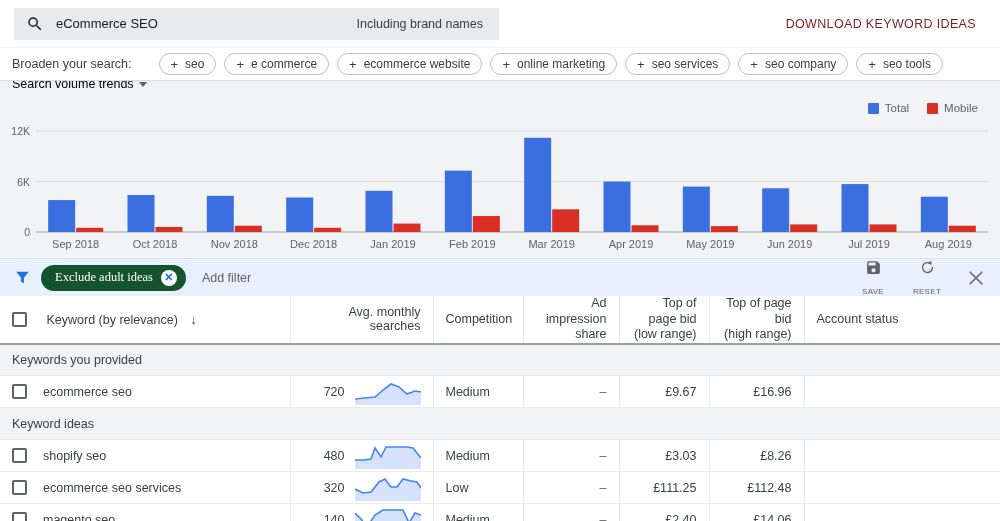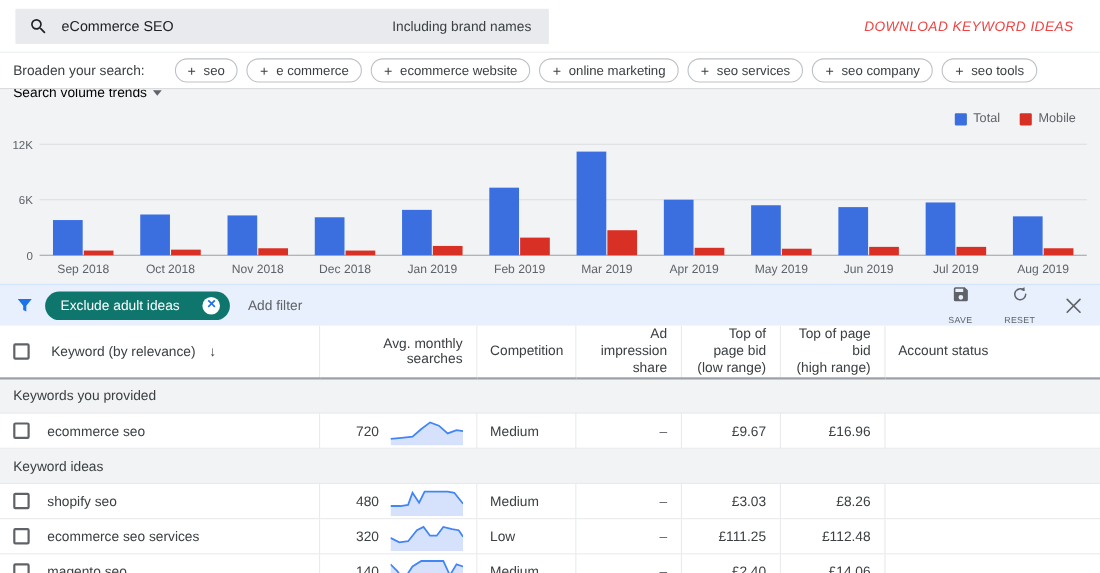--- a/index.html
+++ b/index.html
@@ -18,22 +18,22 @@
   }
   .searchbox {
     display: flex; align-items: center;
     background: #e8eaed; height: 32px; flex: 0 0 485px;
     padding: 0 12px; border-radius: 1px;
   }
   .search-icon { width: 18px; height: 18px; flex: 0 0 18px; margin-right: 12px; }
   .search-term { font-size: 13px; color: #202124; flex: 1; }
   .brand-names { font-size: 12.5px; color: #3c4043; padding-right: 4px; }
   .download-link {
-    margin-left: auto; color: #ef4444; font-size: 12.5px;
-    font-weight: 500; letter-spacing: .35px; padding-right: 10px; cursor: pointer; font-style: italic;
+    margin-left: auto; color: #7f1d1d; font-size: 12.5px;
+    font-weight: 500; letter-spacing: .35px; padding-right: 10px; cursor: pointer;
   }
 
   
   .broadenrow {
     height: 33px; display: flex; align-items: center; gap: 8px;
     padding: 0 12px; border-top: 1px solid #eceff1; background: #fff;
   }
   .broaden-label { font-size: 12.5px; color: #3c4043; margin-right: 19px; }
   .chip {
     display: inline-flex; align-items: center; gap: 7px;
@@ -67,24 +67,24 @@
   .plot svg { display: block; }
 
   
   .filterbar {
     position: relative; height: 38px; background: #e8f0fe;
     display: flex; align-items: center; padding: 0 10px;
     border-top: 1px solid #d2e3fc;
   }
   .funnel-icon { width: 17px; height: 17px; margin: 0 10px 0 4px; flex: 0 0 17px; }
   .filter-pill {
-    display: inline-flex; align-items: center; gap: 21px;
-    background: #0f766e; color: #fff; height: 26px;
+    display: inline-flex; align-items: center; gap: 8px;
+    background: #14532d; color: #fff; height: 26px;
     border-radius: 13px; padding: 0 9px 0 14px;
-    font-size: 12.5px; cursor: pointer;
+    font-size: 12.5px; cursor: pointer; font-family: Liberation Serif, serif;
   }
   .pill-x {
     width: 16px; height: 16px; border-radius: 50%;
     background: #fff; color: #1a73e8; display: flex;
     align-items: center; justify-content: center;
     font-size: 11px; font-weight: bold; line-height: 1;
   }
   .add-filter { font-size: 12.5px; color: #5f6368; margin-left: 16px; cursor: pointer; }
   .filter-actions {
     margin-left: auto; display: flex; align-items: center; gap: 20px;

